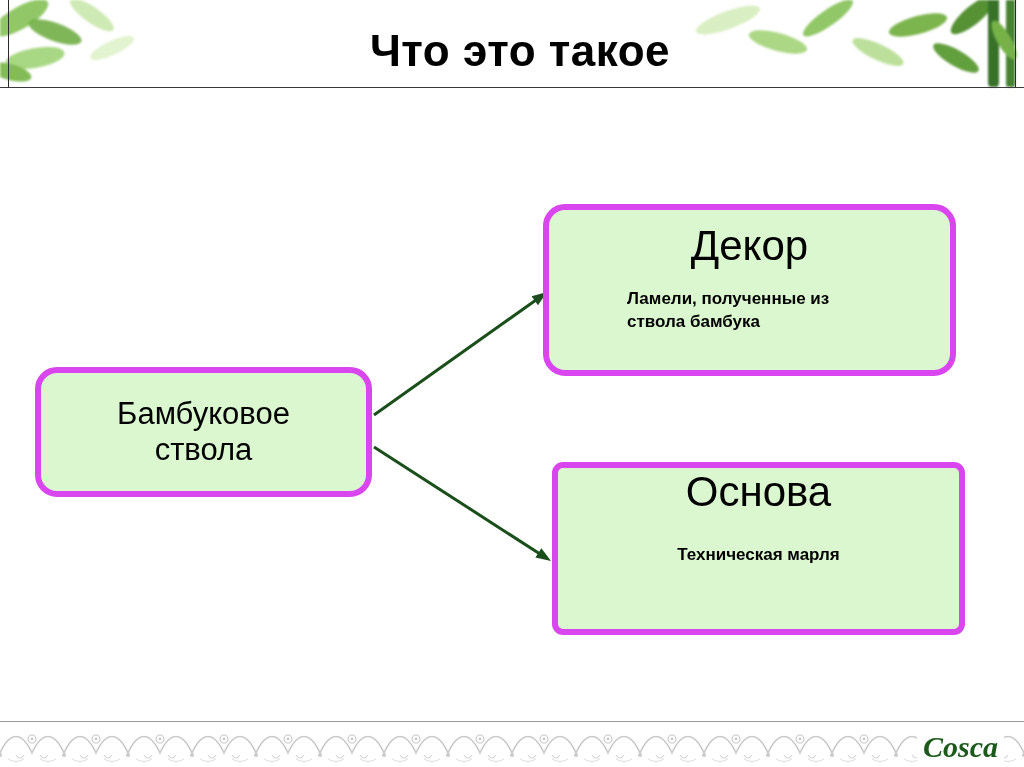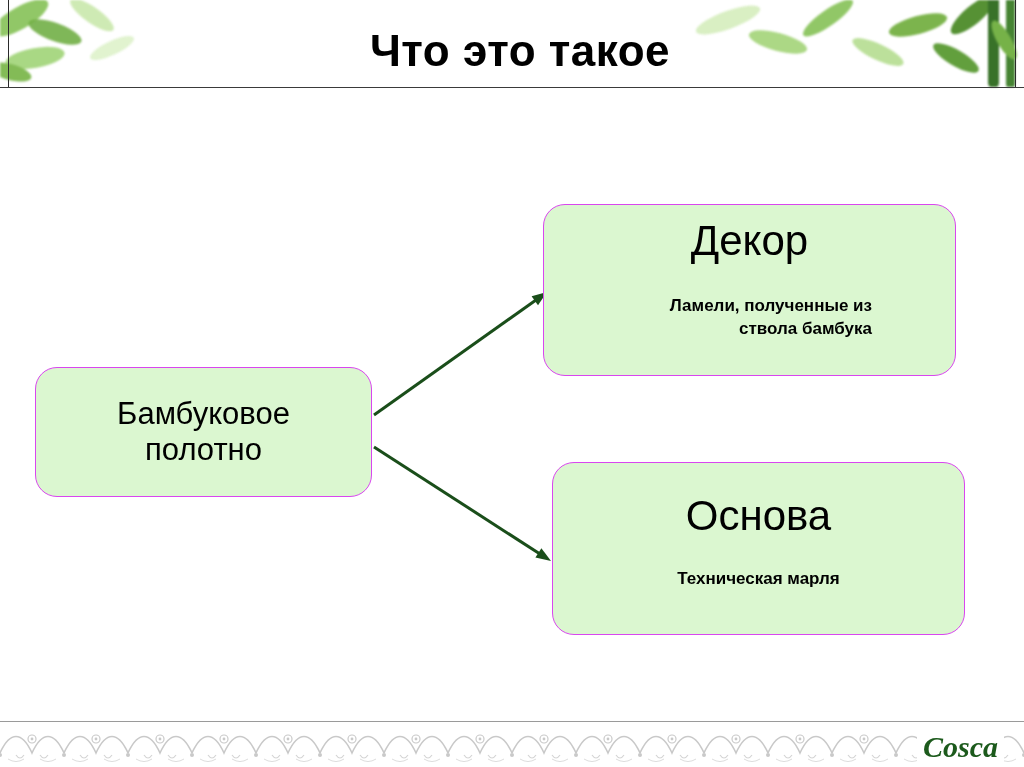--- a/index.html
+++ b/index.html
@@ -44,50 +44,51 @@
 
   .deco { position: absolute; top: 0; filter: blur(1px); opacity: 0.95; }
   .deco.left  { left: 0; }
   .deco.right { right: 0; }
 
   
   .flow-box {
     position: absolute;
     box-sizing: border-box;
     background: #dbf7d0;
-    border: 1px solid #d946ef;
+    border: 6px solid #d946ef;
     border-radius: 22px;
     display: flex;
     flex-direction: column;
     align-items: center;
-    text-align: right;
+    text-align: left;
   }
   .box-source {
     left: 35px; top: 367px;
     width: 337px; height: 130px;
     justify-content: center;
     font-size: 31px;
   }
   .box-decor {
     left: 543px; top: 204px;
     width: 413px; height: 172px;
     padding-top: 12px;
   }
   .box-base {
     left: 552px; top: 462px;
     width: 413px; height: 173px;
-    padding-top: 29px;
+    padding-top: 0;
+    border-radius: 11px;
   }
   .box-big-title {
     font-size: 42px;
     font-weight: 400;
     line-height: 1.15;
   }
   .box-subtitle {
-    margin-top: 30px;
+    margin-top: 18px;
     font-size: 17px;
     font-weight: 700;
     line-height: 1.35;
     max-width: 245px;
   }
   .box-base .box-subtitle { margin-top: 28px; }
 
   
   .arrows {
     position: absolute;
@@ -166,21 +167,21 @@
       <polygon points="547,292 538.0,305.2 531.6,296.2" fill="#1a4e1a"></polygon>
     </g>
     <g>
       <line x1="374" y1="447" x2="540" y2="554" stroke="#1a4e1a" stroke-width="3"></line>
       <polygon points="551,561 535.4,557.5 541.4,548.3" fill="#1a4e1a"></polygon>
     </g>
   </svg>
 
   <div class="flow-box box-source">
     <div>Бамбуковое</div>
-    <div>полотно</div>
+    <div>ствола</div>
   </div>
 
   <div class="flow-box box-decor">
     <div class="box-big-title">Декор</div>
     <div class="box-subtitle">Ламели, полученные из ствола бамбука</div>
   </div>
 
   <div class="flow-box box-base">
     <div class="box-big-title">Основа</div>
     <div class="box-subtitle">Техническая марля</div>

